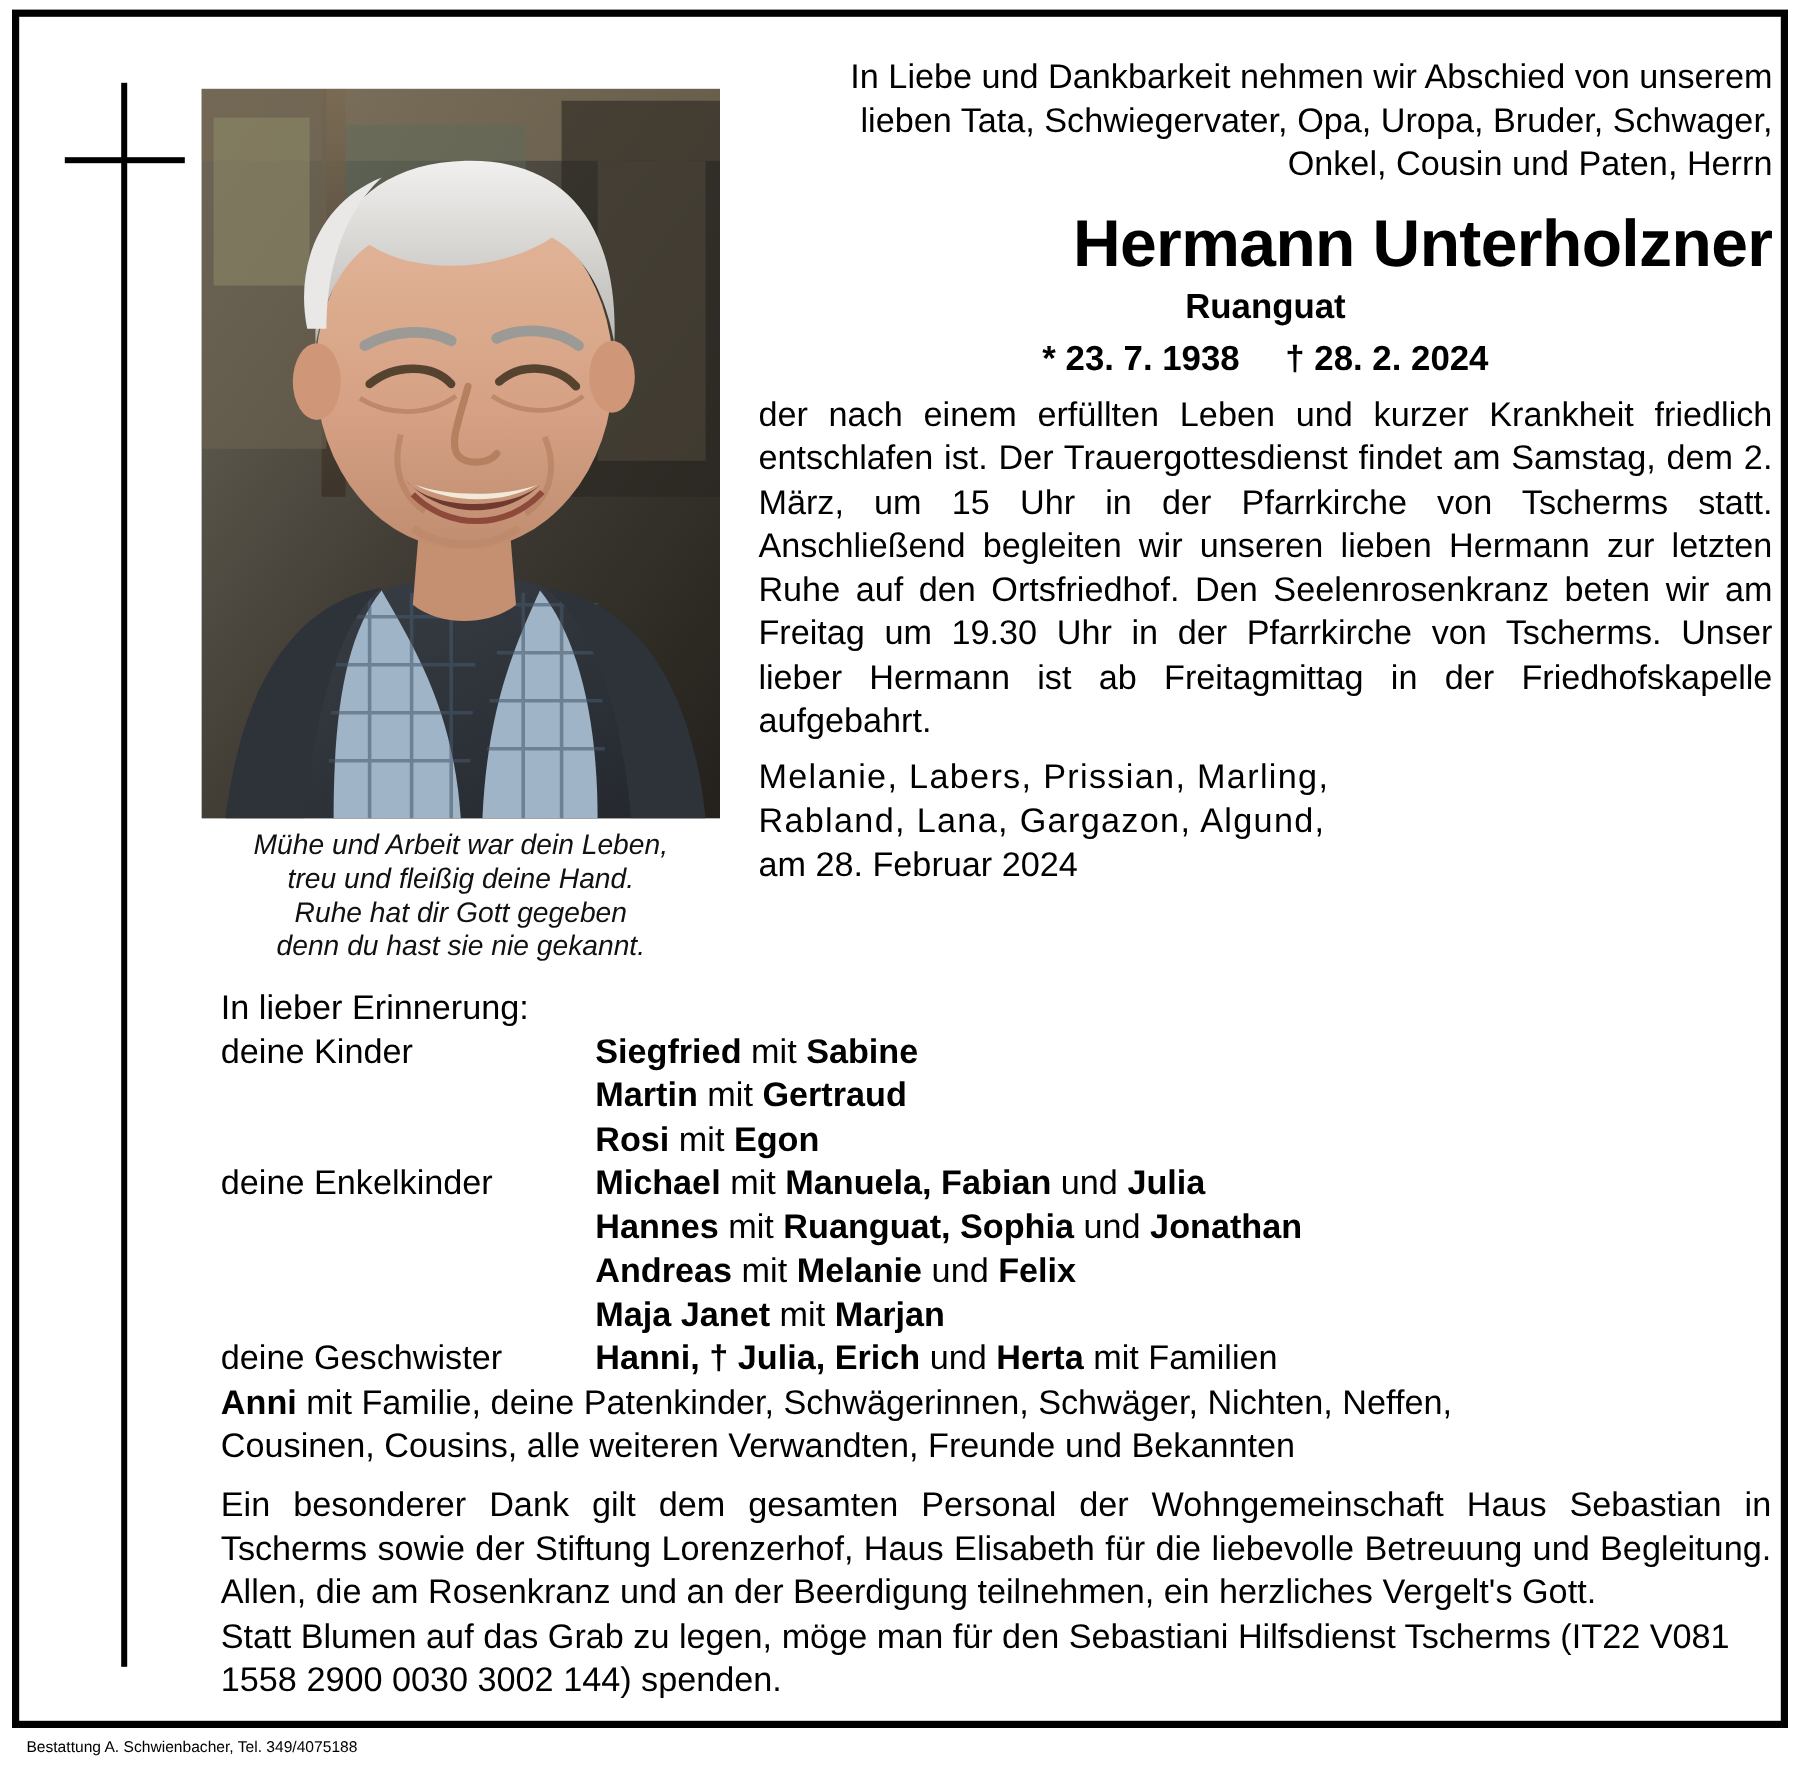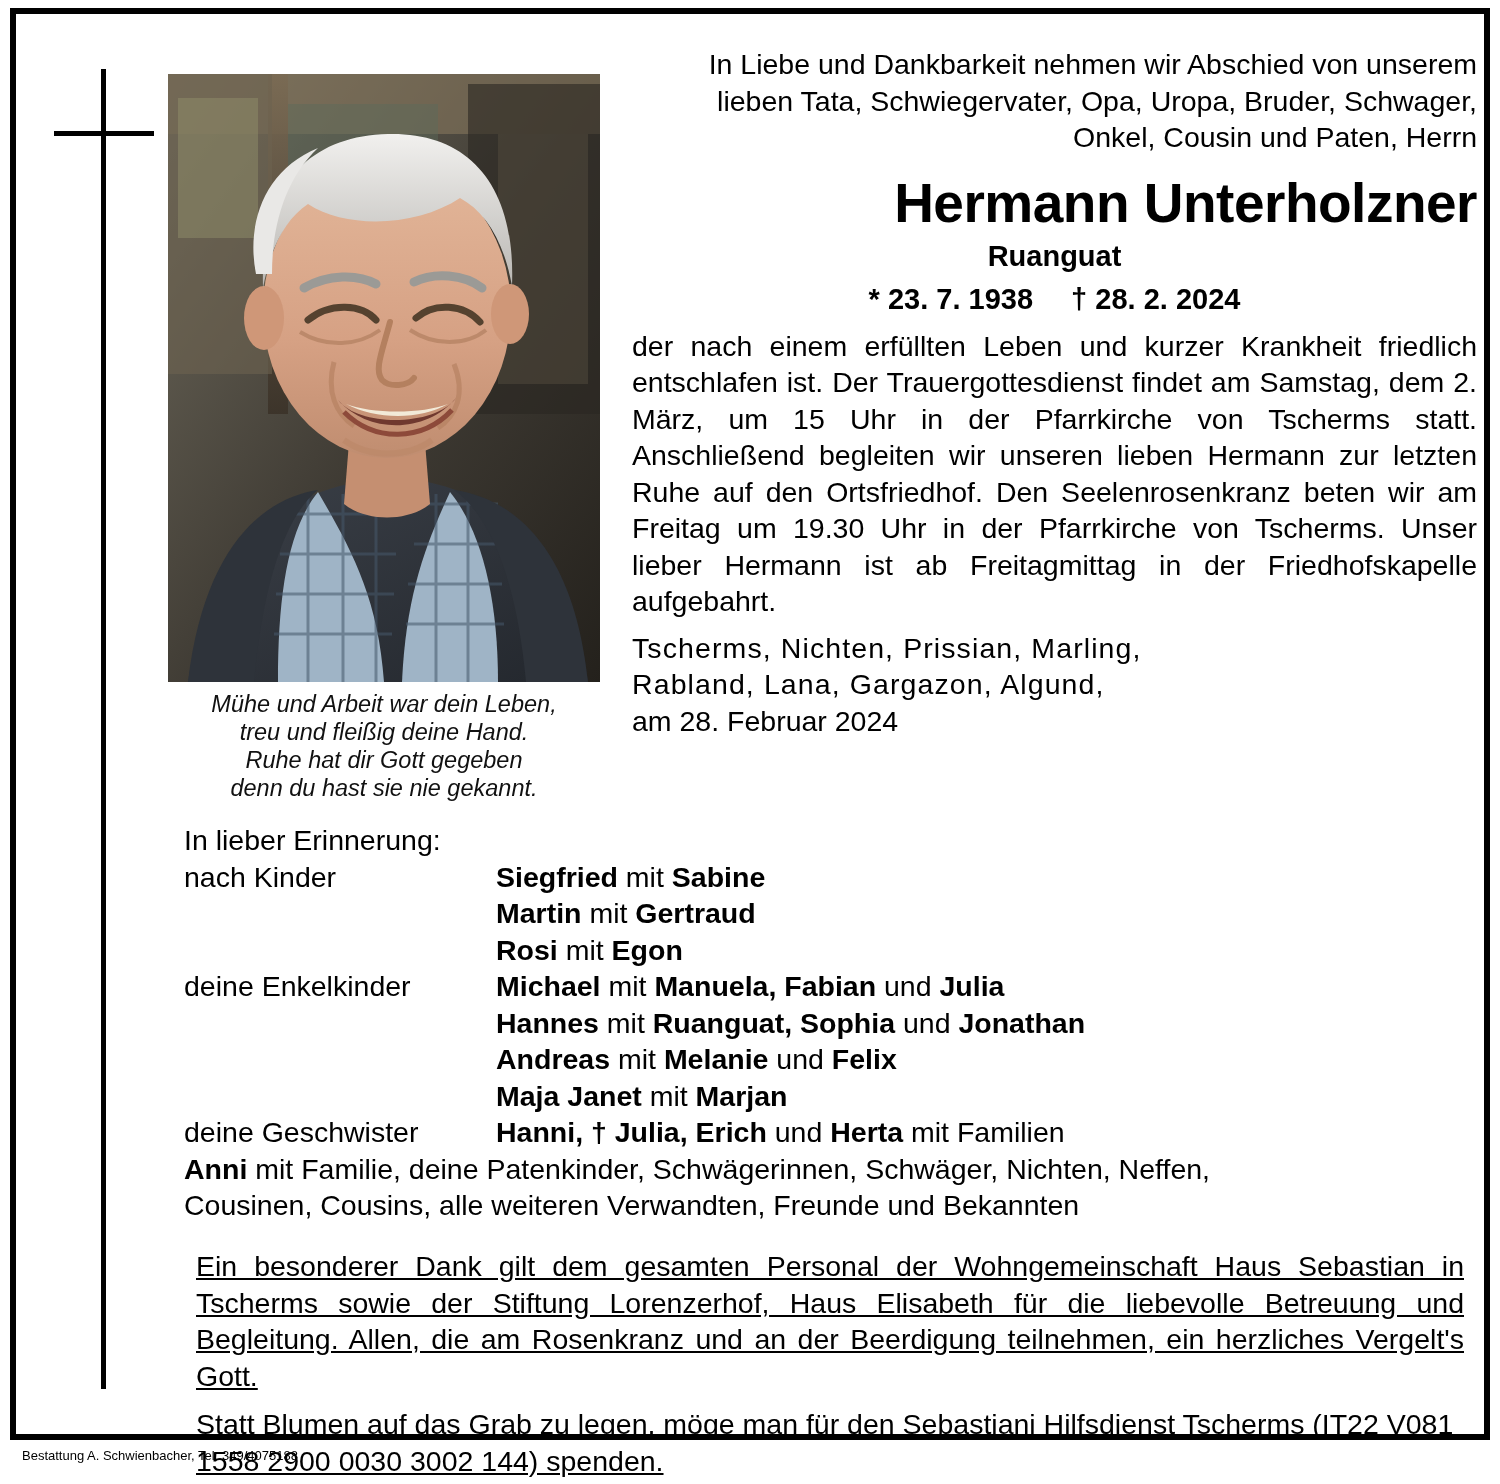--- a/index.html
+++ b/index.html
@@ -167,21 +167,21 @@
 
   .thanks {
     position: absolute;
     left: 168px;
     top: 1222px;
     width: 1292px;
     font-size: 28.5px;
     line-height: 36.5px;
     text-align: justify;
   }
-  .thanks p { margin: 12px; text-decoration: underline; }
+  .thanks p { margin: 0; }
   .thanks .nojust { text-align: left; }
   .thanks .block2 { margin-top: 0px; }
 
   .footer {
     position: absolute;
     left: 22px;
     top: 1444px;
     font-size: 13px;
     line-height: 24px;
     color: #000;
@@ -297,31 +297,31 @@
 
       <div class="rightcol">
         <div class="intro">In Liebe und Dankbarkeit nehmen wir Abschied von unserem lieben Tata, Schwiegervater, Opa, Uropa, Bruder, Schwager, Onkel, Cousin und Paten, Herrn</div>
         <div class="name">Hermann Unterholzner</div>
         <div class="nickname">Ruanguat</div>
         <div class="dates">
           <span>* 23. 7. 1938</span><span class="sep"></span><span>† 28. 2. 2024</span>
         </div>
         <div class="body-text">der nach einem erfüllten Leben und kurzer Krankheit friedlich entschlafen ist. Der Trauergottesdienst findet am Samstag, dem 2. März, um 15 Uhr in der Pfarrkirche von Tscherms statt. Anschließend begleiten wir unseren lieben Hermann zur letzten Ruhe auf den Ortsfriedhof. Den Seelenrosenkranz beten wir am Freitag um 19.30 Uhr in der Pfarrkirche von Tscherms. Unser lieber Hermann ist ab Freitagmittag in der Friedhofskapelle aufgebahrt.</div>
         <div class="places">
-          <div class="l1">Tscherms, Nichten, Prissian, Marling,</div>
+          <div class="l1">Melanie, Labers, Prissian, Marling,</div>
           <div class="l2">Rabland, Lana, Gargazon, Algund,</div>
           <div>am 28. Februar 2024</div>
         </div>
       </div>
 
       <div class="family">
         <div class="heading">In lieber Erinnerung:</div>
         <div id="family-rows">
             <div class="famrow">
-              <div class="label">nach Kinder</div>
+              <div class="label">deine Kinder</div>
               <div class="value"><b>Siegfried</b><span> mit </span><b>Sabine</b></div>
             </div>
             <div class="famrow">
               <div class="label"></div>
               <div class="value"><b>Martin</b><span> mit </span><b>Gertraud</b></div>
             </div>
             <div class="famrow">
               <div class="label"></div>
               <div class="value"><b>Rosi</b><span> mit </span><b>Egon</b></div>
             </div>

